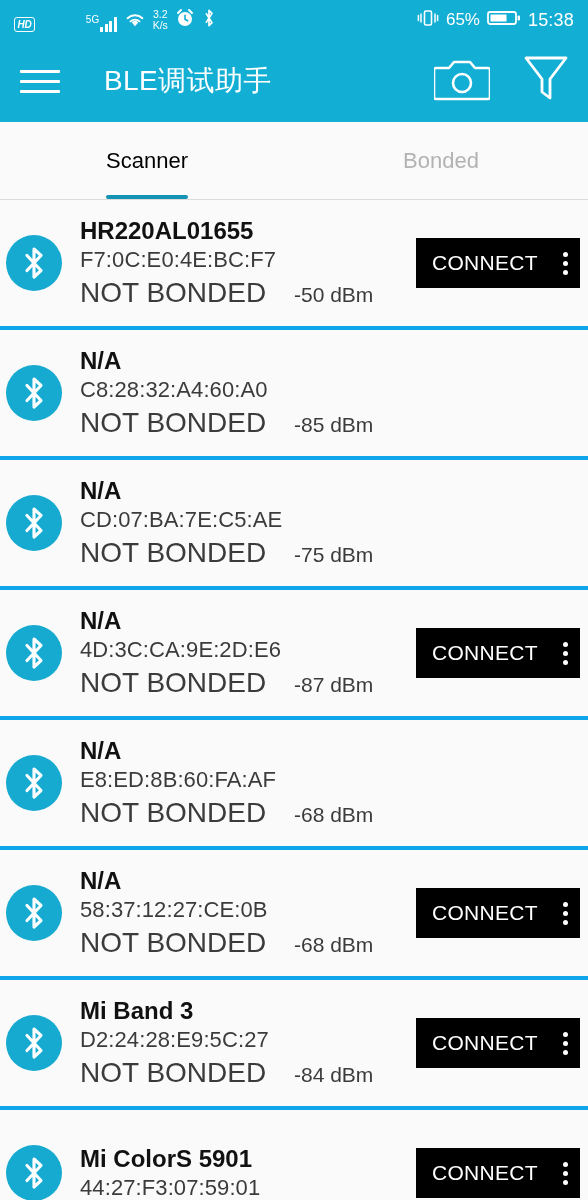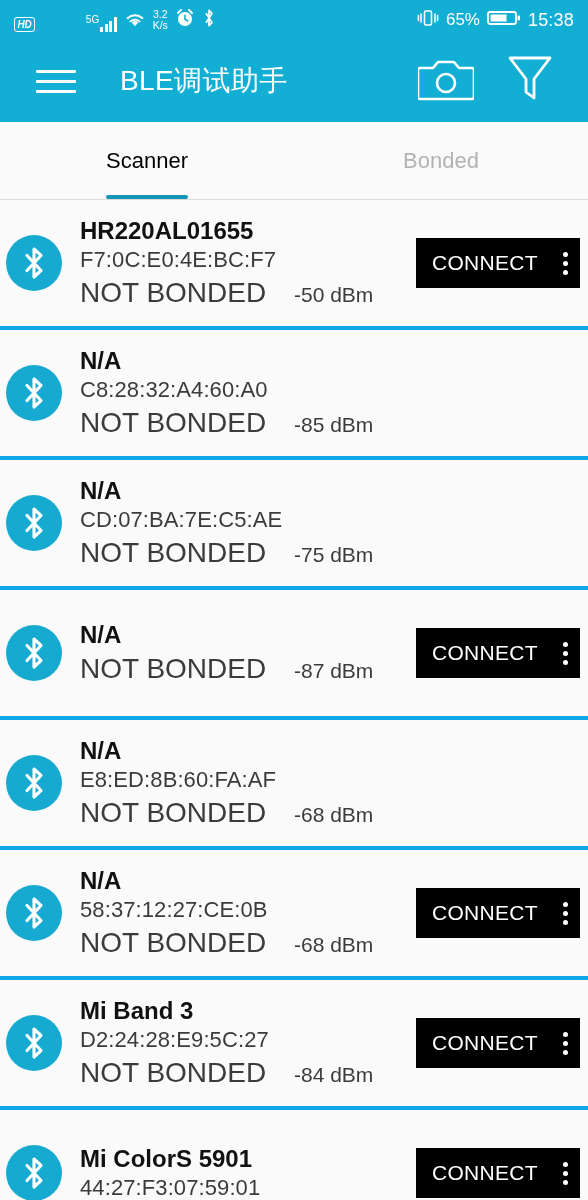--- a/index.html
+++ b/index.html
@@ -32,21 +32,21 @@
   .bars i:nth-child(2){height:8px}
   .bars i:nth-child(3){height:11px}
   .bars i:nth-child(4){height:15px}
   .rate { font-size:10.5px; line-height:1.05; text-align:center; margin-bottom:1px; }
   .sb-time { font-size:18px; letter-spacing:.2px; }
   .sb-pct  { font-size:17px; }
 
   
   .appbar {
     height:82px; background:#12AED4;
-    display:flex; align-items:center; padding:0 36px;
+    display:flex; align-items:center; padding:0 20px;
   }
   .hamburger { width:40px; display:flex; flex-direction:column; gap:7px; cursor:pointer; }
   .hamburger span { display:block; height:3px; background:#fff; border-radius:1px; }
   .app-title {
     color:#fff; font-size:28px; margin-left:44px; flex:1;
     letter-spacing:.4px; white-space:nowrap;
   }
   .appbar-actions { display:flex; align-items:center; gap:34px; }
 
   
@@ -254,20 +254,21 @@
         </div>
       </div>
       <div class="row">
         <span class="bt-icon">
           <svg width="30" height="34" viewBox="0 0 30 34">
             <path d="M8 9.5 L22 24.5 L15 31 V3 L22 9.5 L8 24.5" stroke="#fff" stroke-width="3.1" fill="none" stroke-linejoin="round" stroke-linecap="round"></path>
           </svg>
         </span>
         <div class="dev-info">
           <div class="dev-name">N/A</div>
+          <div class="dev-addr">4D:3C:CA:9E:2D:E6</div>
           <div class="dev-meta">
             <span class="dev-bond">NOT BONDED</span>
             <span class="dev-rssi">-87 dBm</span>
           </div>
         </div>
         <div class="connect-wrap">
           <button class="connect-btn">
             <span class="connect-label">CONNECT</span>
             <span class="kebab">
               <i></i>

